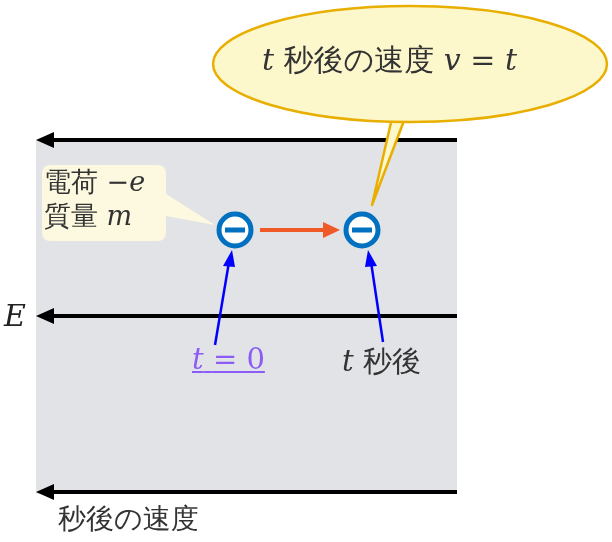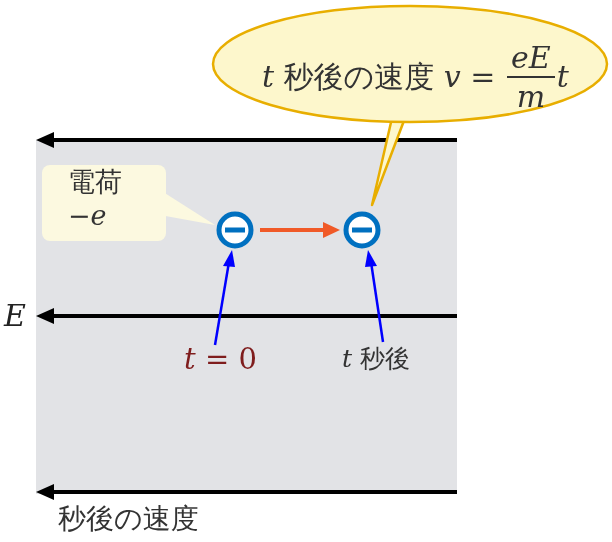--- a/index.html
+++ b/index.html
@@ -6,21 +6,21 @@
   body { width: 612px; height: 542px; position: relative; overflow: hidden;
          font-family: "DejaVu Sans", sans-serif; color: #333333; }
   .field { position: absolute; left: 36px; top: 140px; width: 421px; height: 354px; background: #e2e3e6; }
   svg.overlay { position: absolute; left: 0; top: 0; }
   .txt { position: absolute; white-space: nowrap; }
   .math { font-family: "DejaVu Serif", serif; font-style: italic; }
   .up { font-family: "DejaVu Serif", serif; font-style: normal; }
   .jp { font-family: "DejaVu Sans", sans-serif; }
   .label-box { position: absolute; left: 42px; top: 165px; width: 124px; height: 76px;
                background: #fcf9e0; border-radius: 8px; }
-  .label-box .line { font-size: 27px; line-height: 34px; padding-left: 26px; color: #333; }
+  .label-box .line { font-size: 27px; line-height: 34px; padding-left: 2px; color: #333; }
   .bubble-text { position: absolute; left: 238px; top: 40px; font-size: 30px; color: #333; margin-left: 24px; }
   .frac { display: inline-block; vertical-align: middle; text-align: center; margin: 0 2px; }
   .frac .num { display: block; border-bottom: 2px solid #333; padding: 0 4px; line-height: 36px; }
   .frac .den { display: block; line-height: 38px; }
 </style>
 </head>
 <body>
 
 <div class="field"></div>
 
@@ -75,37 +75,38 @@
     <line x1="383" y1="342" x2="371" y2="262" stroke="#0000ff" stroke-width="2.5"></line>
     <path d="M368,250 L365,267 L377,266 z" fill="#0000ff"></path>
   </g>
 </svg>
 
 <div class="bubble-text">
   <span class="math">t</span>
   <span class="jp">秒後の速度</span>
   <span class="math">v</span>
   <span class="up">=</span>
-  <span class="frac">
-    <span class="num math">eE</span>
-    <span class="den math">m</span>
-  </span><span class="math">t</span>
+  <span class="math">t</span>
 </div>
 
 <div class="label-box">
   <div class="line">
     <span class="jp">電荷</span>
     <span class="math">−e</span>
   </div>
+  <div class="line">
+    <span class="jp">質量</span>
+    <span class="math">m</span>
+  </div>
 </div>
 
 <div class="txt math" style="left:4px; top:298px; font-size:30px; color:#222;">E</div>
 
-<div class="txt" style="left:184px; top:342px; font-size:29px; color:#7f1d1d;">
+<div class="txt" style="left:192px; top:342px; font-size:29px; color:#8b5cf6;text-decoration:underline;">
   <span class="math">t</span>
   <span class="up">= 0</span>
 </div>
-<div class="txt" style="left:342px; top:342px; font-size:25px; color:#333;">
+<div class="txt" style="left:342px; top:342px; font-size:29px; color:#333;">
   <span class="math">t</span>
   <span class="jp">秒後</span>
 </div>
 
 <div class="txt jp" style="left:58px; top:500px; font-size:28px; color:#333;">秒後の速度</div>
 
 </body></html>

